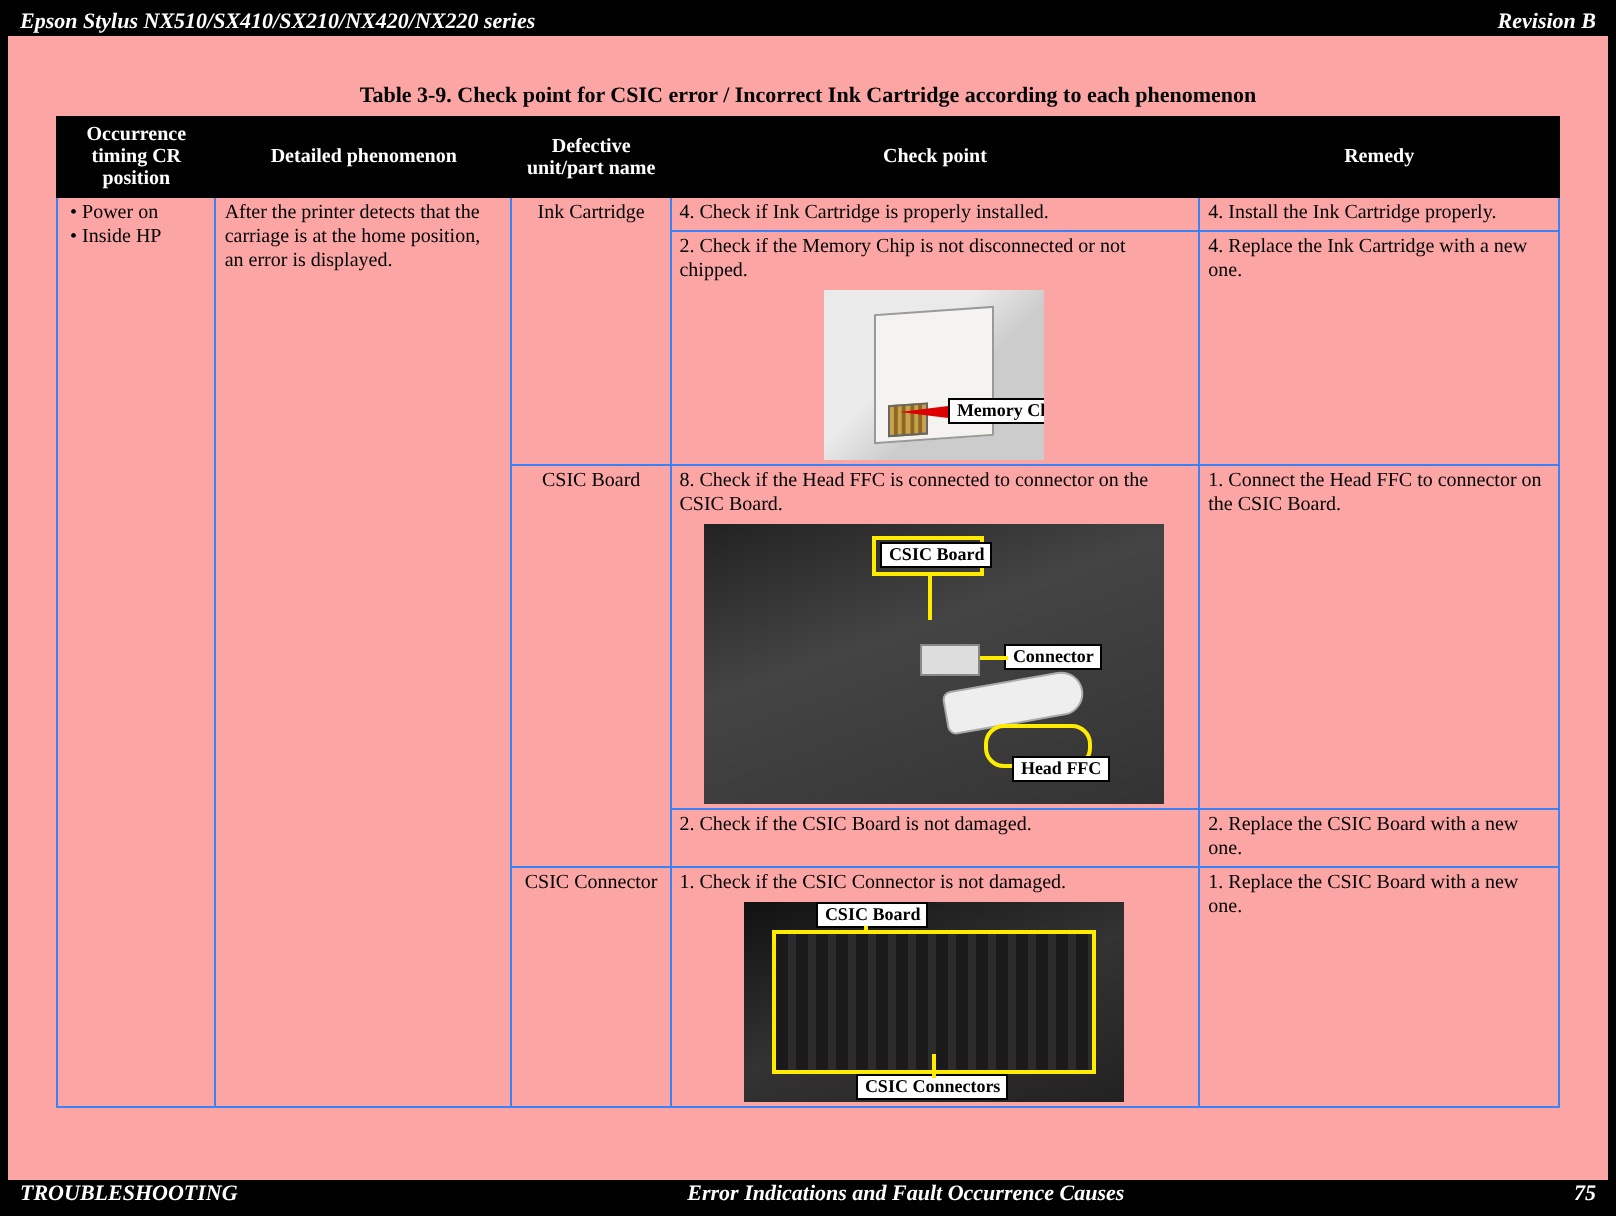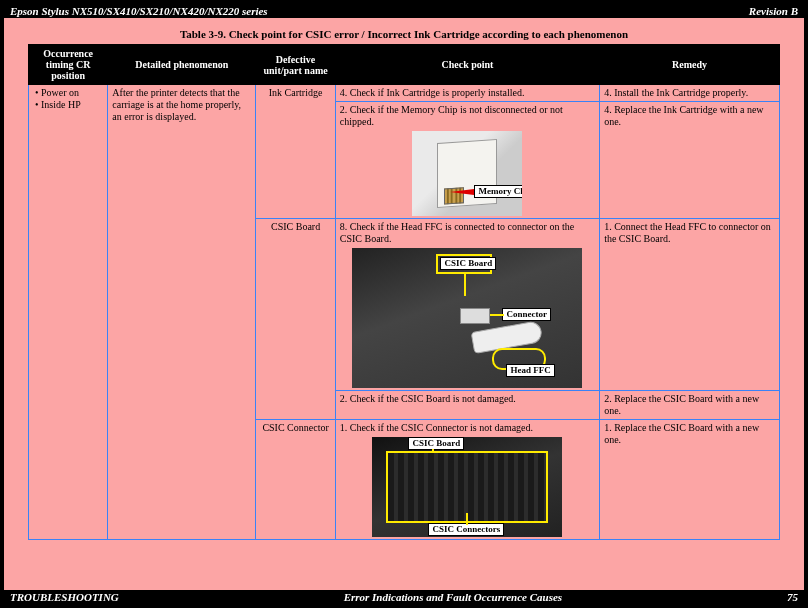--- a/index.html
+++ b/index.html
@@ -25,21 +25,21 @@
     font-style: italic;
     font-weight: bold;
     display: flex;
     justify-content: space-between;
     align-items: center;
     padding: 1px 6px;
     font-size: 11px;
   }
   .content {
     flex: 1;
-    padding: 10px 24px 6px 24px;
+    padding: 24px 24px 6px 24px;
     overflow: hidden;
   }
   .table-title {
     text-align: center;
     font-weight: bold;
     font-size: 11px;
     margin-bottom: 4px;
   }
   table.main {
     border-collapse: collapse;
@@ -168,21 +168,21 @@
       </thead>
       <tbody>
 
         <tr>
           <td rowspan="6" class="vcenter">
             <div class="bullets">
               <div>Power on</div>
               <div>Inside HP</div>
             </div>
           </td>
-          <td rowspan="6" class="vcenter">After the printer detects that the carriage is at the home properly, an error is displayed.</td>
+          <td rowspan="6" class="vcenter">After the printer detects that the carriage is at the home position, an error is displayed.</td>
           <td rowspan="2" class="vcenter" style="text-align:center">Ink Cartridge</td>
           <td>4.  Check if Ink Cartridge is properly installed.</td>
           <td>4.  Install the Ink Cartridge properly.</td>
         </tr>
         <tr>
           <td>
             <div>2.  Check if the Memory Chip is not disconnected or not chipped.</div>
             <div class="figwrap">
               <div class="photo p1">
                 <div class="cartridge"></div>

